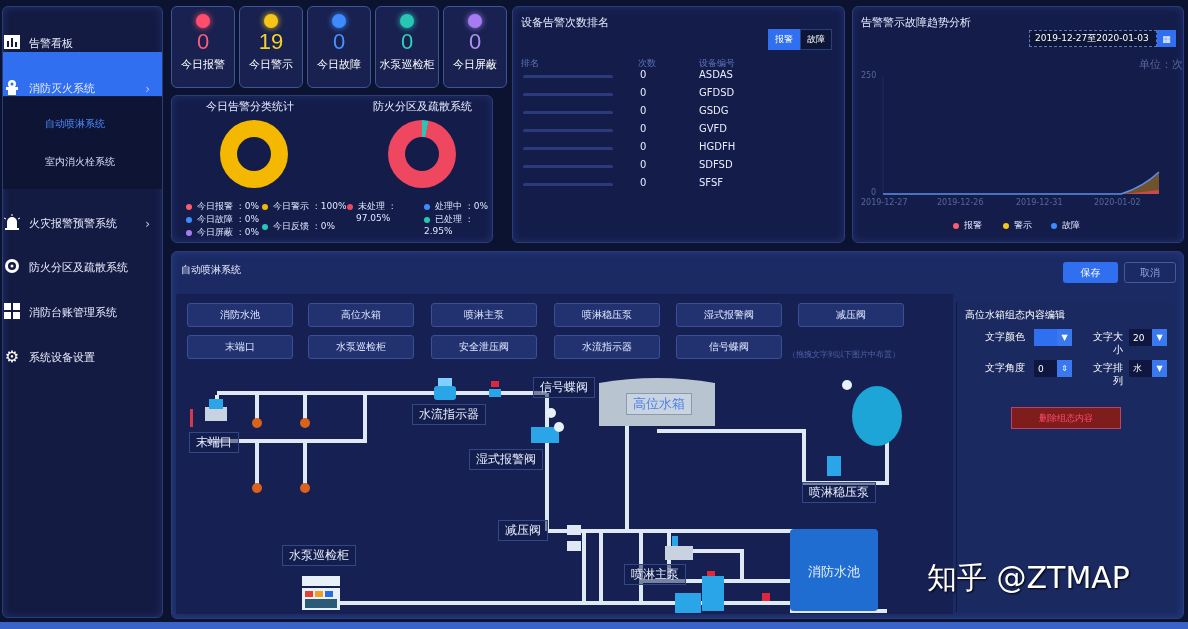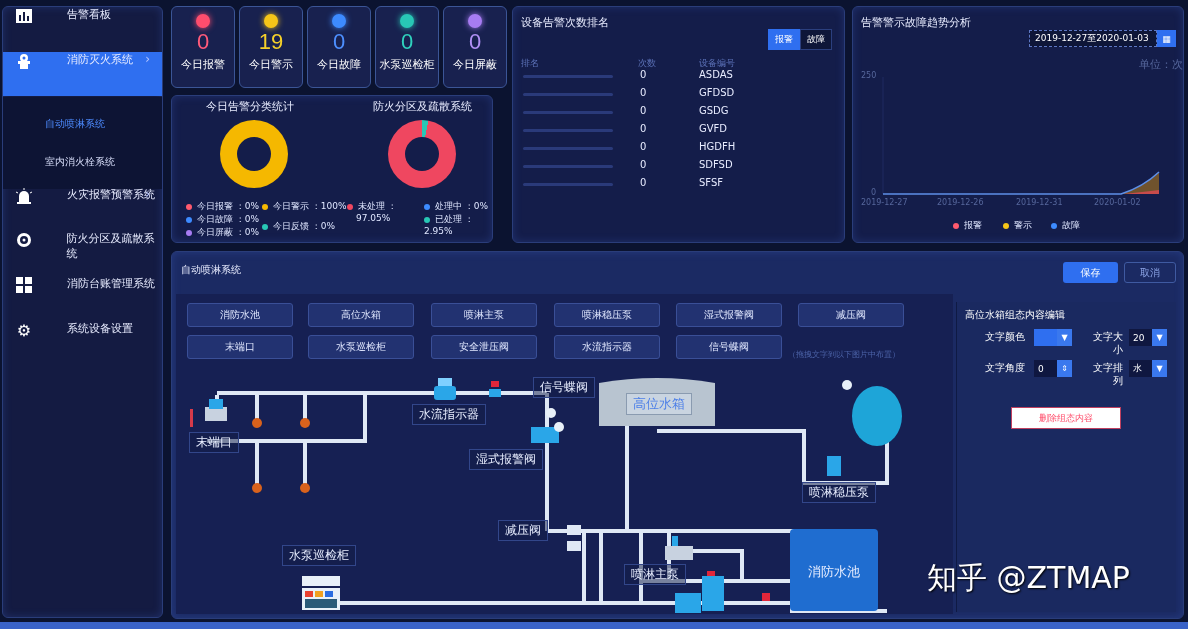--- a/index.html
+++ b/index.html
@@ -2,21 +2,21 @@
 <html><head>
 <meta charset="utf-8">
 <style>
   * { box-sizing: border-box; margin: 0; padding: 0; }
   html, body { width: 1188px; height: 629px; overflow: hidden; }
   body { background: #0b1330; font-family: "DejaVu Sans", "Liberation Sans", sans-serif; color: #dfe6ff; position: relative; }
   .panel { position: absolute; background: #141d4a; border: 1px solid #2a3d7a; border-radius: 6px; box-shadow: inset 0 0 8px rgba(70,110,220,0.25); }
 
   
   #sidebar { left: 2px; top: 6px; width: 161px; height: 612px; background: #141b42; }
-  .nav-item { position: absolute; left: 0; width: 100%; height: 44px; display: flex; align-items: flex-start; padding-left: 12px; font-size: 11px; color: #e8ecff; cursor: pointer; gap: 26px; }
+  .nav-item { position: absolute; left: 0; width: 100%; height: 44px; display: flex; align-items: flex-end; padding-left: 0; font-size: 11px; color: #e8ecff; cursor: pointer; }
   .nav-item .ico { width: 18px; height: 18px; margin-right: 8px; display: flex; align-items: center; justify-content: center; color: #fff; }
   .nav-item .chev { position: absolute; right: 12px; font-size: 12px; color: #b8c6ff; }
   .nav-item.active { background: #2f6ff0; }
   .sub-group { position: absolute; left: 0; top: 90px; width: 100%; height: 92px; background: #0d1434; }
   .sub-item { position: absolute; left: 42px; font-size: 10px; color: #d8defa; }
   .sub-item.active { color: #4d8bff; }
 
   
   .kpi { position: absolute; top: 6px; width: 64px; height: 82px; background: #18214f; border: 1px solid #3b5596; border-radius: 6px; text-align: center; }
   .kpi .dot { width: 14px; height: 14px; border-radius: 50%; margin: 7px auto 0; box-shadow: 0 0 6px currentColor; display:flex; align-items:center; justify-content:center; font-size:7px; color:#fff; }
@@ -55,21 +55,21 @@
   .inner { position: absolute; left: 4px; top: 42px; width: 777px; height: 320px; background: #162053; }
   .comp-btn { position: absolute; width: 106px; height: 24px; background: #223271; border: 1px solid #3a4f97; border-radius: 3px; font-size: 10px; color: #e1e8ff; display: flex; align-items: center; justify-content: center; cursor: pointer; }
   .hint { position: absolute; font-size: 8px; color: #4c63a8; }
 
   
   .editor { position: absolute; left: 784px; top: 50px; width: 220px; height: 310px; background: #1a2960; border-left: 1px solid #0f1a44; }
   .ed-title { position: absolute; left: 8px; top: 6px; font-size: 10px; color: #fff; }
   .ed-lbl { position: absolute; font-size: 10px; color: #fff; text-align: right; line-height: 13px; }
   .ed-sel { position: absolute; height: 17px; background: #0f1740; display: flex; align-items: center; font-size: 9px; color: #fff; }
   .ed-sel .arr { position: absolute; right: 0; top: 0; width: 15px; height: 17px; background: #3a78ee; display: flex; align-items: center; justify-content: center; font-size: 8px; color: #fff; }
-  .btn-delete { position: absolute; left: 54px; top: 105px; width: 110px; height: 22px; border: 1px solid #c0405f; background: #ffffff; font-size: 9px; color: #ff4c6a; display: flex; align-items: center; justify-content: center; }
+  .btn-delete { position: absolute; left: 54px; top: 105px; width: 110px; height: 22px; border: 1px solid #c0405f; background: #7f1d1d; font-size: 9px; color: #ff4c6a; display: flex; align-items: center; justify-content: center; }
 
   .dlabel { position: absolute; font-size: 13px; color: #e8eeff; border: 1px solid #32468a; padding: 1px 6px; background: rgba(18,28,72,0.5); white-space: nowrap; }
   .watermark { position: absolute; left: 927px; top: 558px; font-size: 30px; color: #fff; text-shadow: 1px 1px 2px #000; font-family: "DejaVu Sans", sans-serif; }
   .bottom-bar { position: absolute; left: 0; top: 622px; width: 1188px; height: 7px; background: #3a63c9; }
 </style>
 </head>
 <body>
 
 <div id="sidebar" class="panel">
   <div class="nav-item" style="top:0">

